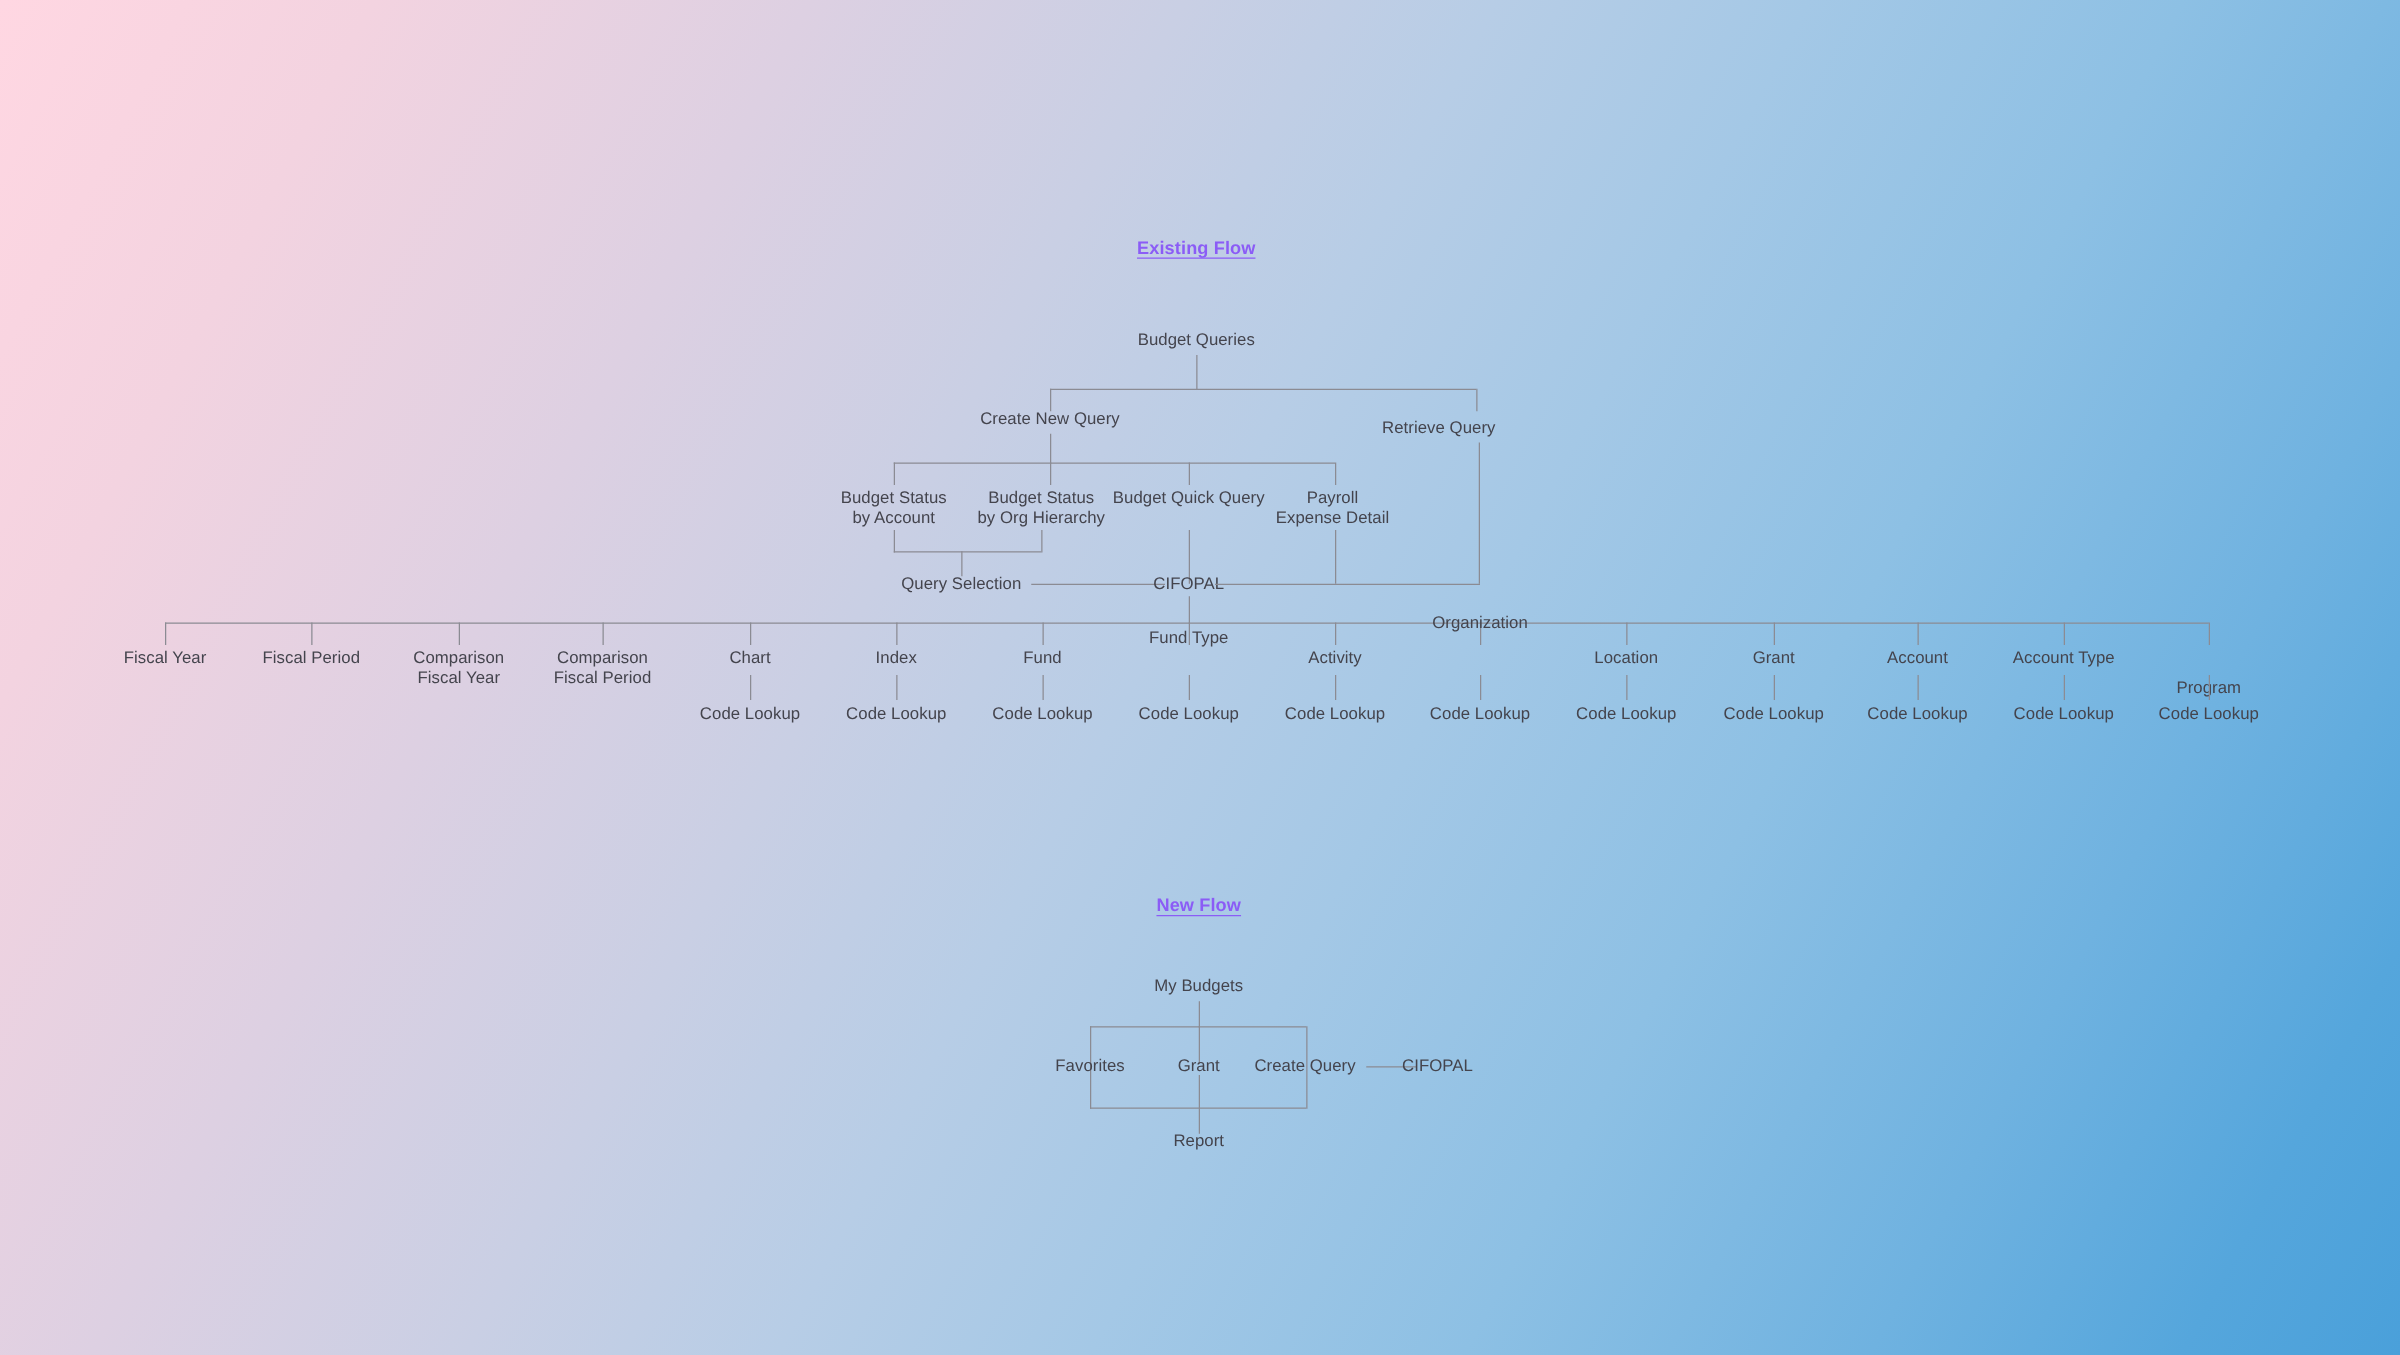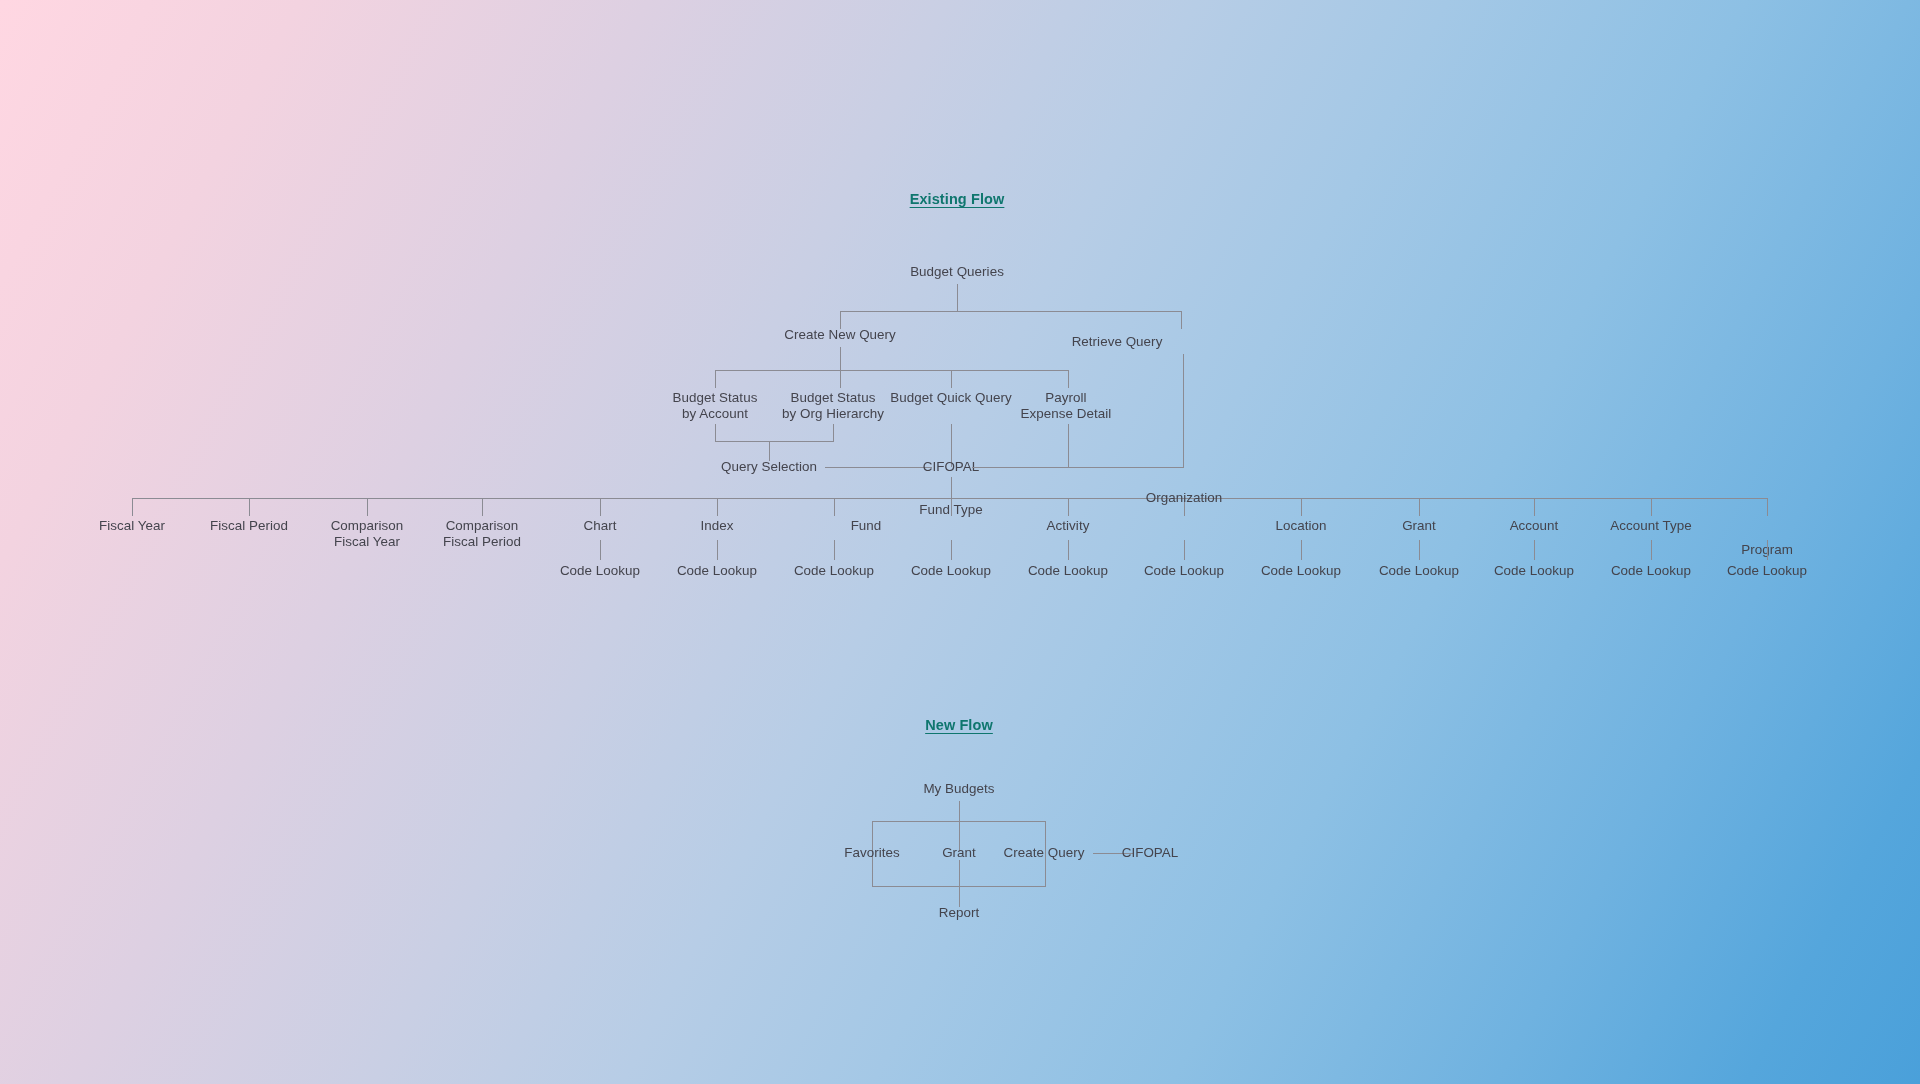--- a/index.html
+++ b/index.html
@@ -21,21 +21,21 @@
       #55a6dc 93%,
       #4aa0da 100%);
     color: #3a3a42;
   }
   #stage { position: relative; width: 1920px; height: 1084px; }
 
   .section-title {
     position: absolute;
     font-size: 14.5px;
     font-weight: bold;
-    color: #0f766e;
+    color: #8b5cf6;
     text-decoration: underline;
     text-underline-offset: 3px;
     white-space: nowrap;
     transform: translateX(-50%);
     letter-spacing: 0.1px;
   }
 
   .node {
     position: absolute;
     font-size: 13.4px;
@@ -68,21 +68,21 @@
 
   <div class="node" style="left:957px; top:264px;">Budget Queries</div>
 
   <div class="vline" style="left:957px; top:284px; height:28px;"></div>
 
   <div class="hline" style="left:840px; top:311px; width:341px;"></div>
   <div class="vline" style="left:840px; top:311px; height:18px;"></div>
   <div class="vline" style="left:1181px; top:311px; height:18px;"></div>
 
   <div class="node" style="left:840px; top:327px;">Create New Query</div>
-  <div class="node" style="left:1111px; top:334px;padding-left:12px;">Retrieve Query</div>
+  <div class="node" style="left:1145px; top:334px;padding-left:12px;">Retrieve Query</div>
 
   <div class="vline" style="left:840px; top:347px; height:24px;"></div>
   <div class="hline" style="left:715px; top:370px; width:353px;"></div>
   <div class="vline" style="left:715px; top:370px; height:18px;"></div>
   <div class="vline" style="left:840px; top:370px; height:18px;"></div>
   <div class="vline" style="left:951px; top:370px; height:18px;"></div>
   <div class="vline" style="left:1068px; top:370px; height:18px;"></div>
 
   <div class="node two-line" style="left:715px; top:390px;">
     <div>Budget Status</div>
@@ -144,21 +144,21 @@
       </div>
       <div class="vline" style="left: 600px; top: 540px; height: 20px;"></div>
       <div class="node" style="left: 600px; top: 563px;">Code Lookup</div>
       <div class="vline" style="left: 717px; top: 498px; height: 18px;"></div>
       <div class="node" style="left: 717px; top: 518px;">
         <div>Index</div>
       </div>
       <div class="vline" style="left: 717px; top: 540px; height: 20px;"></div>
       <div class="node" style="left: 717px; top: 563px;">Code Lookup</div>
       <div class="vline" style="left: 834px; top: 498px; height: 18px;"></div>
-      <div class="node" style="left: 834px; top: 518px; margin-left: 32px;">
+      <div class="node" style="left: 834px; top: 518px;">
         <div>Fund</div>
       </div>
       <div class="vline" style="left: 834px; top: 540px; height: 20px;"></div>
       <div class="node" style="left: 834px; top: 563px;">Code Lookup</div>
       <div class="vline" style="left: 951px; top: 498px; height: 18px;"></div>
       <div class="node" style="left: 951px; top: 502px;">
         <div>Fund Type</div>
       </div>
       <div class="vline" style="left: 951px; top: 540px; height: 20px;"></div>
       <div class="node" style="left: 951px; top: 563px;">Code Lookup</div>

